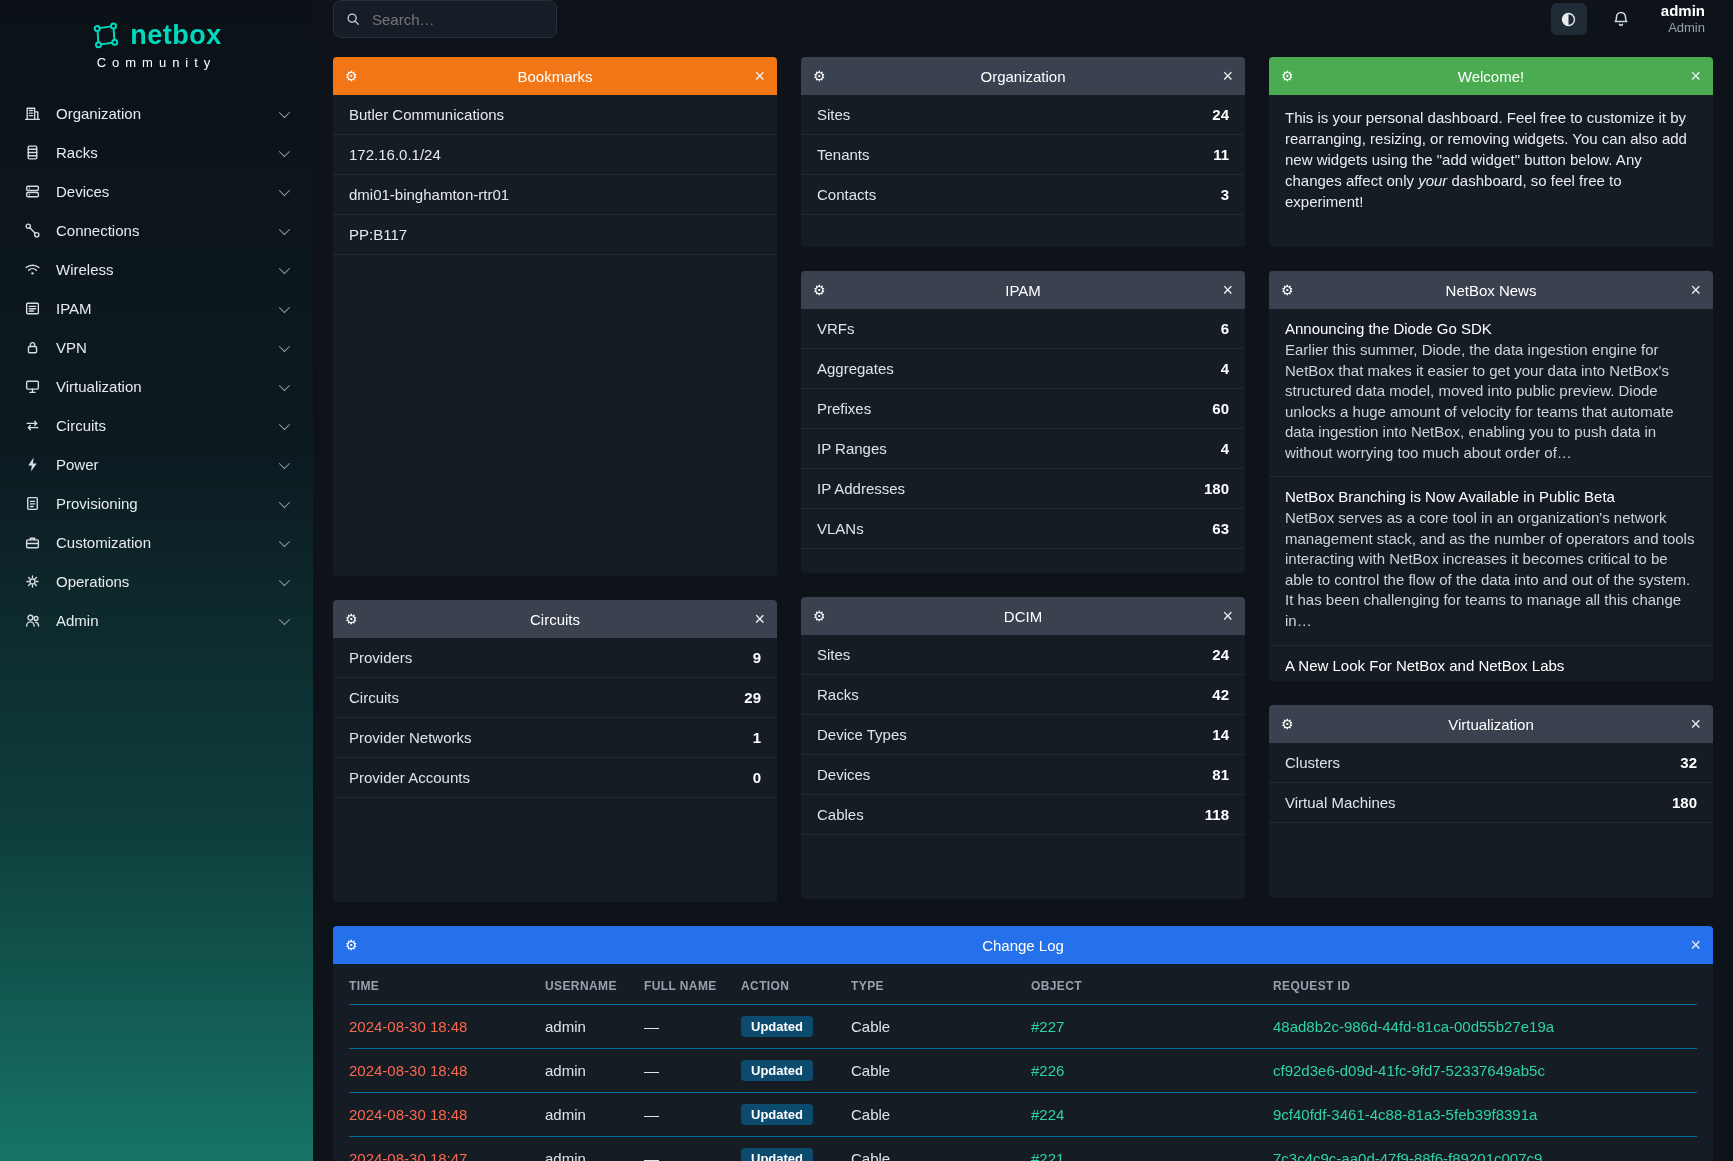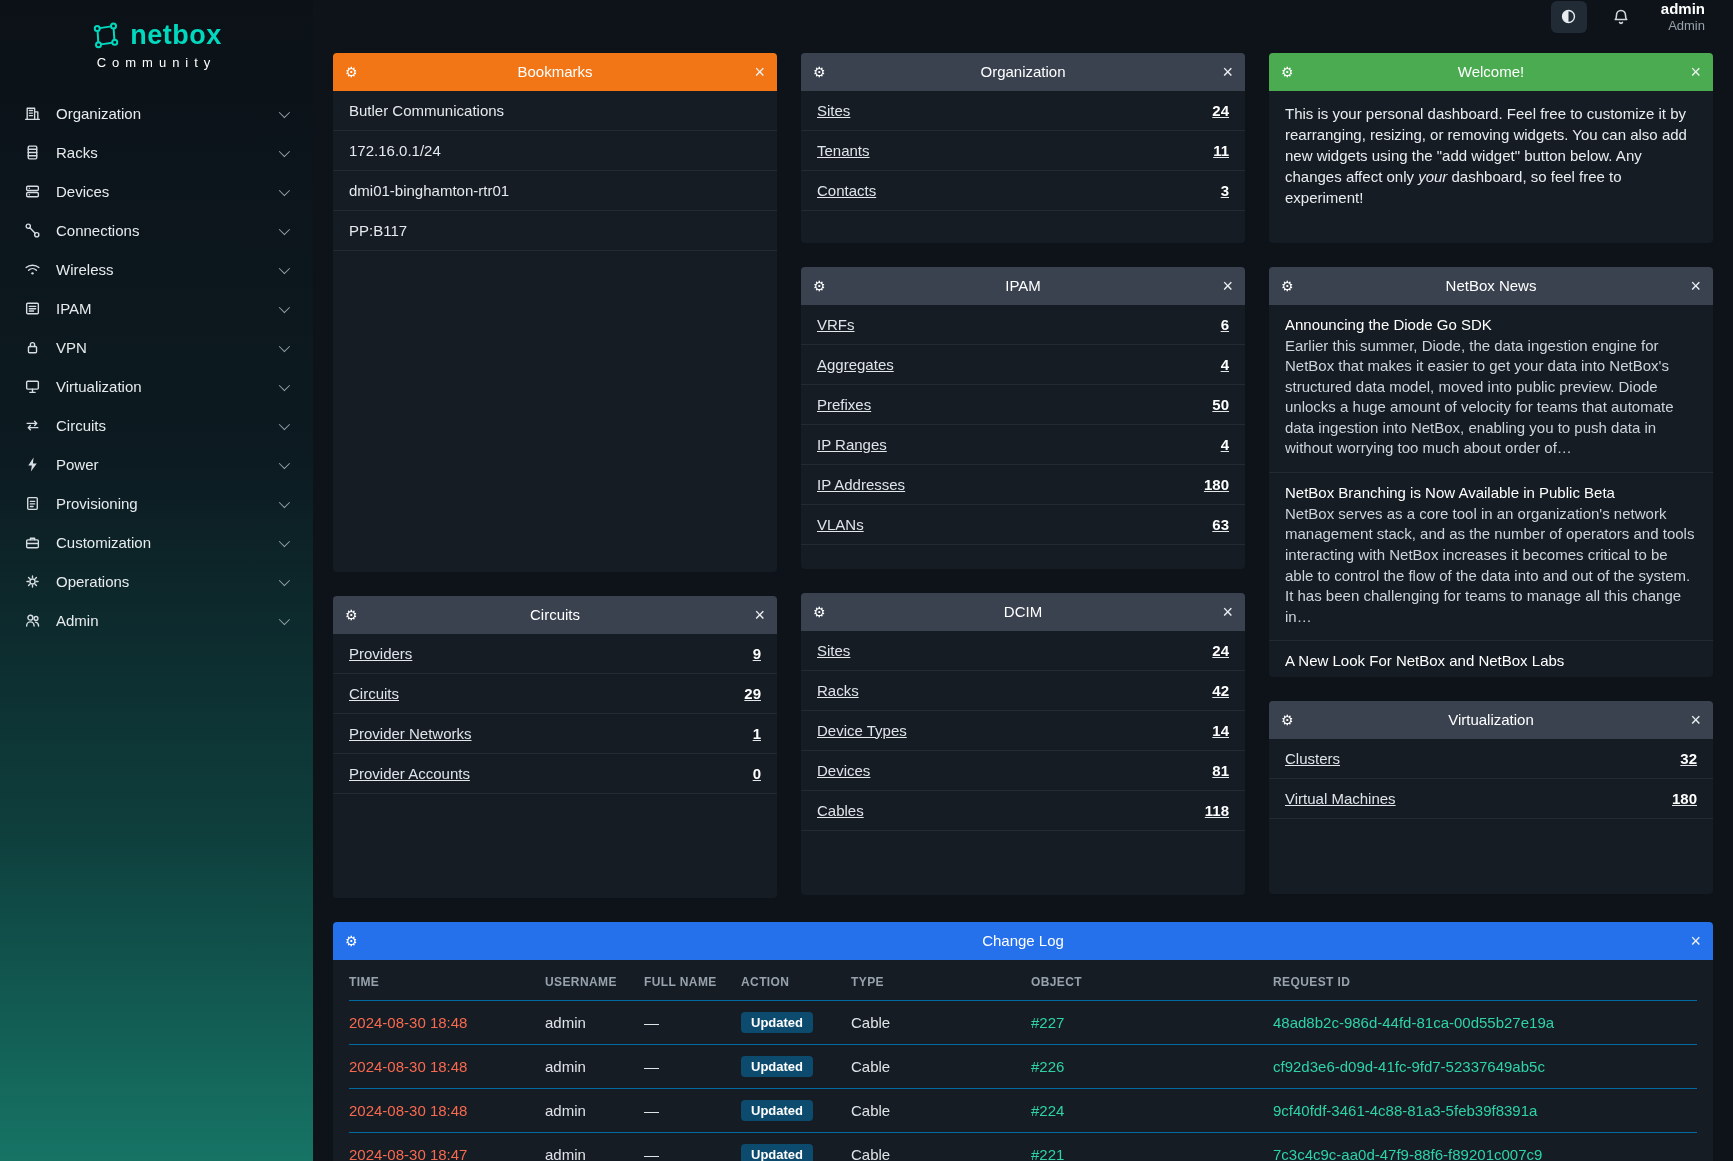--- a/index.html
+++ b/index.html
@@ -35,21 +35,21 @@
 
   .widget{background:#151c24;border-radius:4px;overflow:hidden;display:flex;flex-direction:column;}
   .w-head{height:38px;flex:0 0 38px;background:#3a4250;display:flex;align-items:center;padding:0 12px;color:#fff;font-size:15px;}
   .w-head .gear{width:22px;font-size:14px;color:#fff;cursor:pointer;}
   .w-title{flex:1;text-align:center;font-weight:500;}
   .w-close{width:22px;text-align:right;font-size:18px;line-height:1;color:#eef1f3;cursor:pointer;}
   .hd-orange{background:#f27616;}
   .hd-green{background:#4aab50;}
   .hd-blue{background:#2570eb;}
 
-  .stat-row{display:flex;justify-content:space-between;align-items:center;height:40px;flex:0 0 40px;padding:0 16px;border-bottom:1px solid #222a33;font-size:15px;cursor:pointer;text-decoration:underline;}
+  .stat-row{display:flex;justify-content:space-between;align-items:center;height:40px;flex:0 0 40px;padding:0 16px;border-bottom:1px solid #222a33;font-size:15px;cursor:pointer;}
   .stat-row .lbl{color:#dfe4e8;}
   .stat-row .v{font-weight:700;color:#fff;}
   .bm-item{display:flex;align-items:center;height:40px;flex:0 0 40px;padding:4px 16px;border-bottom:1px solid #222a33;font-size:15px;color:#e6eaee;cursor:pointer;}
 
   .welcome-body{padding:12px 16px;font-size:15px;line-height:1.4;color:#e8ecef;}
   .welcome-body em{font-style:italic;}
 
   .news-item{padding:11px 16px 13px;border-bottom:1px solid #222a33;}
   .news-item:last-child{border-bottom:none;}
   .news-title{font-size:15px;font-weight:400;color:#fff;margin-bottom:3px;cursor:pointer;}
@@ -202,20 +202,27 @@
           </svg>
         <span>Admin</span>
         <span class="chev"></span>
       </div>
     </nav>
   </aside>
 
   <div class="main">
 
     <header class="topbar">
+      <div class="search">
+        <svg class="ic-top" width="16" height="16" viewBox="0 0 16 16">
+            <circle cx="7" cy="7" r="4.6"></circle>
+            <path d="M10.4 10.4L14 14"></path>
+          </svg>
+        <input type="text" placeholder="Search…" style="">
+      </div>
       <div class="top-actions">
         <div class="icon-btn boxed">
           <svg width="17" height="17" viewBox="0 0 16 16" style="stroke:#e8ecef;fill:none;stroke-width:1.3;">
               <circle cx="8" cy="8" r="5.6"></circle>
               <path d="M8 2.4a5.6 5.6 0 0 0 0 11.2z" fill="#e8ecef" stroke="none"></path>
             </svg>
         </div>
         <div class="icon-btn">
           <svg class="ic-top" width="18" height="18" viewBox="0 0 16 16">
               <path d="M8 2.2c-2.3 0-4 1.8-4 4.2 0 2.8-1.1 3.8-1.1 3.8h10.2S12 9.2 12 6.4c0-2.4-1.7-4.2-4-4.2zM6.7 12.8a1.4 1.4 0 0 0 2.6 0"></path>
@@ -306,21 +313,21 @@
               <div class="stat-row">
                   <span class="lbl">VRFs</span>
                   <span class="v">6</span>
                 </div>
               <div class="stat-row">
                   <span class="lbl">Aggregates</span>
                   <span class="v">4</span>
                 </div>
               <div class="stat-row">
                   <span class="lbl">Prefixes</span>
-                  <span class="v">50</span>
+                  <span class="v">60</span>
                 </div>
               <div class="stat-row">
                   <span class="lbl">IP Ranges</span>
                   <span class="v">4</span>
                 </div>
               <div class="stat-row">
                   <span class="lbl">IP Addresses</span>
                   <span class="v">180</span>
                 </div>
               <div class="stat-row">

